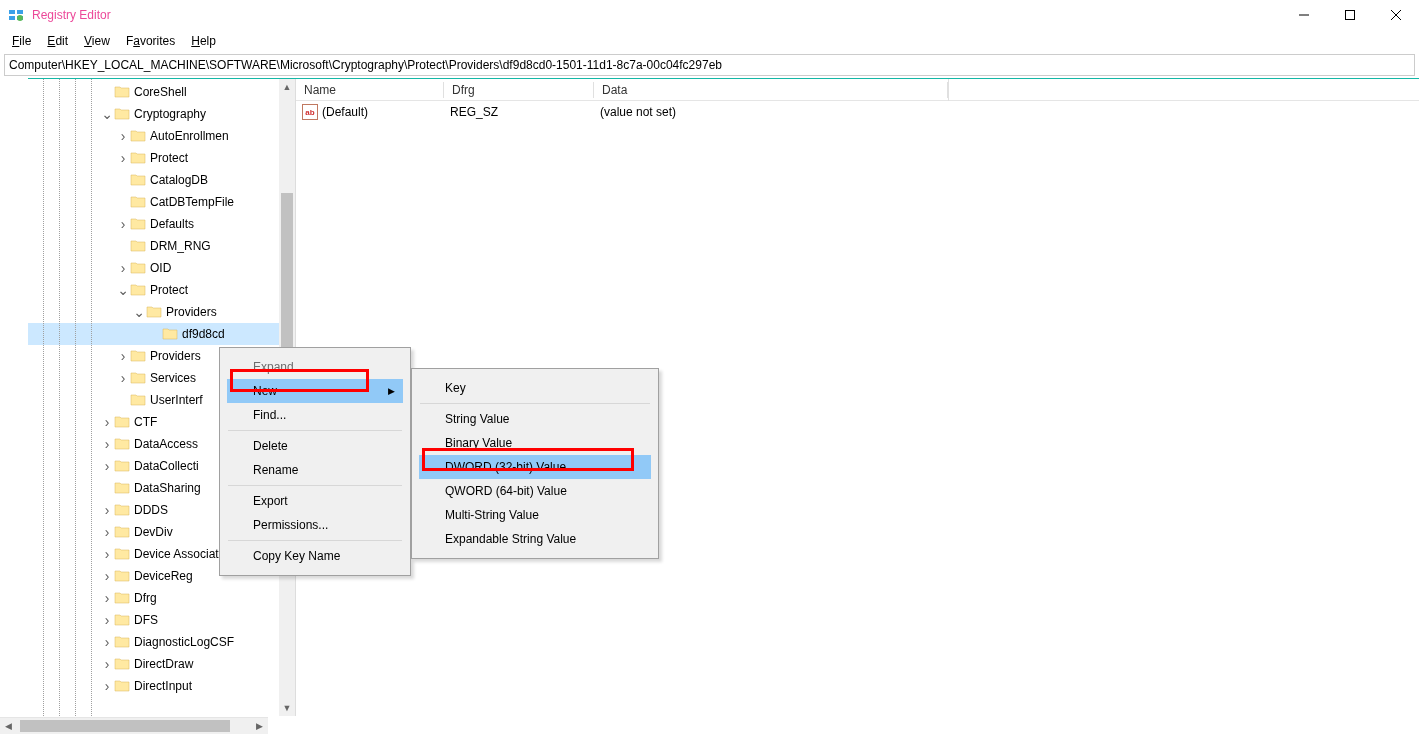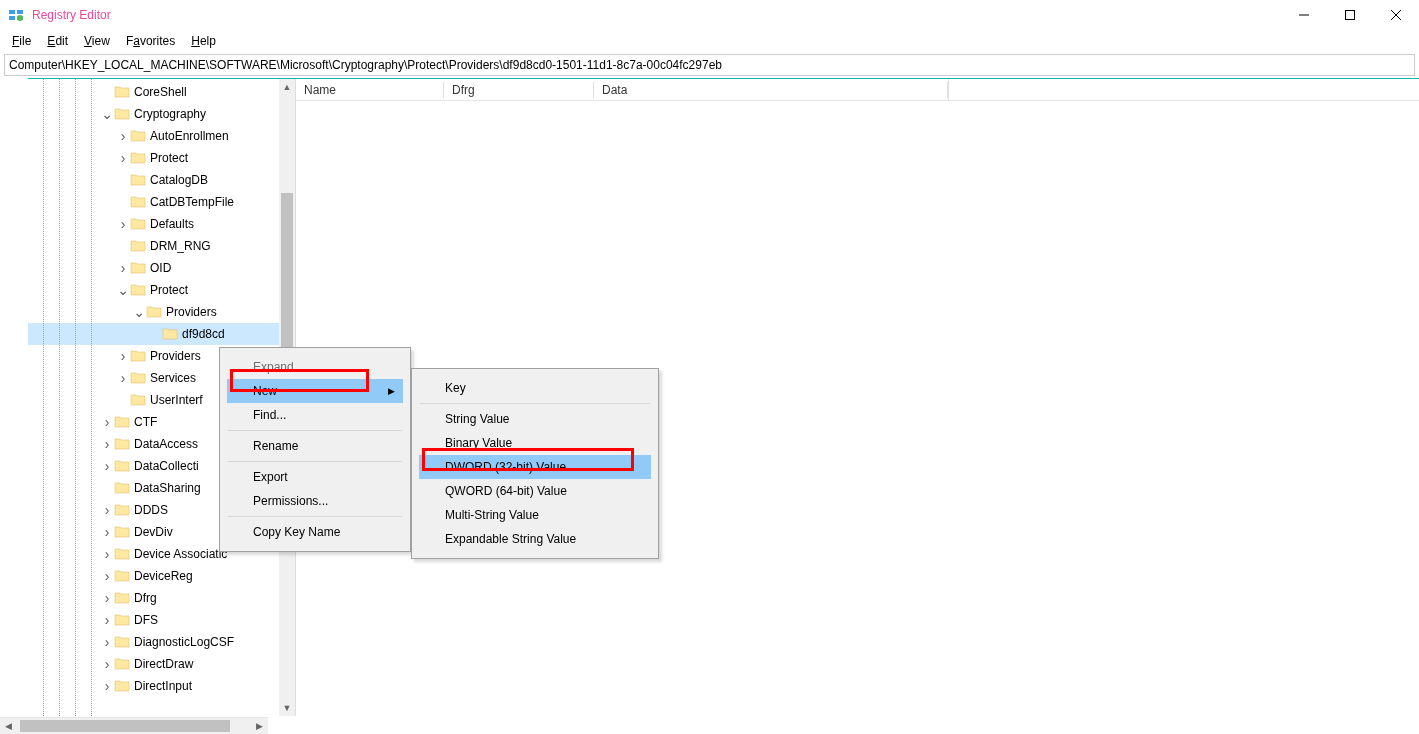--- a/index.html
+++ b/index.html
@@ -333,34 +333,45 @@
       <div class="arrow down">▼</div>
     </div>
   </div>
 
   <div class="details-pane">
     <div class="details-header">
       <div class="col name">Name</div>
       <div class="col type">Dfrg</div>
       <div class="col data">Data</div>
     </div>
+    <div class="details-body">
+      <div class="row">
+        <div class="cell name">
+          <span class="value-icon">ab</span>
+          <span>(Default)</span>
+        </div>
+        <div class="cell type">REG_SZ</div>
+        <div class="cell data">(value not set)</div>
+      </div>
+    </div>
   </div>
 </div>
 
 <div class="hscroll" style="width:268px;">
   <div class="arrow left">◀</div>
   <div class="thumb"></div>
   <div class="arrow right" style="right:auto; left:251px;">▶</div>
 </div>
 
 <div class="ctxmenu" id="ctxmenu" style="left:219px; top:347px; width:192px;">
     <div class="item disabled">Expand</div>
     <div class="item hover arrow">New</div>
     <div class="item">Find...</div>
     <div class="sep"></div>
+    <div class="item">Delete</div>
     <div class="item">Rename</div>
     <div class="sep"></div>
     <div class="item">Export</div>
     <div class="item">Permissions...</div>
     <div class="sep"></div>
     <div class="item">Copy Key Name</div>
   </div>
 
 <div class="red-box" style="left:230px; top:369px; width:139px; height:23px;"></div>
 

